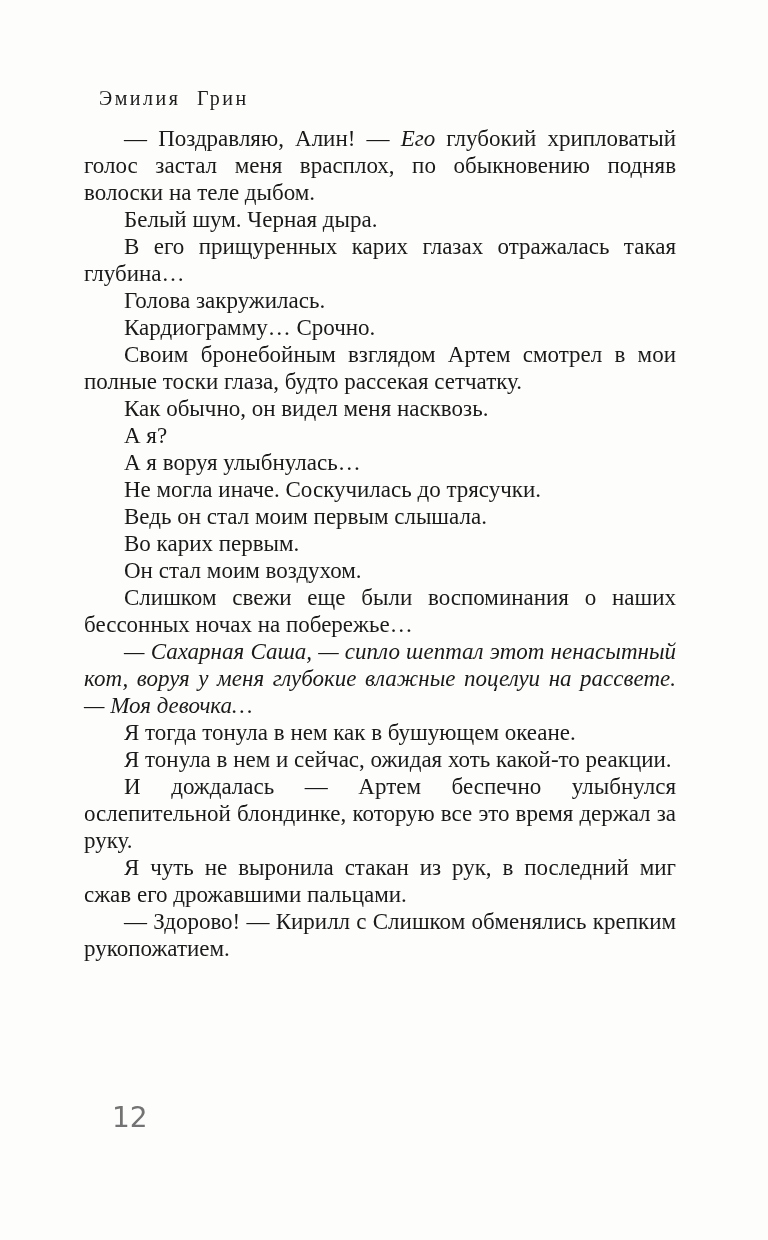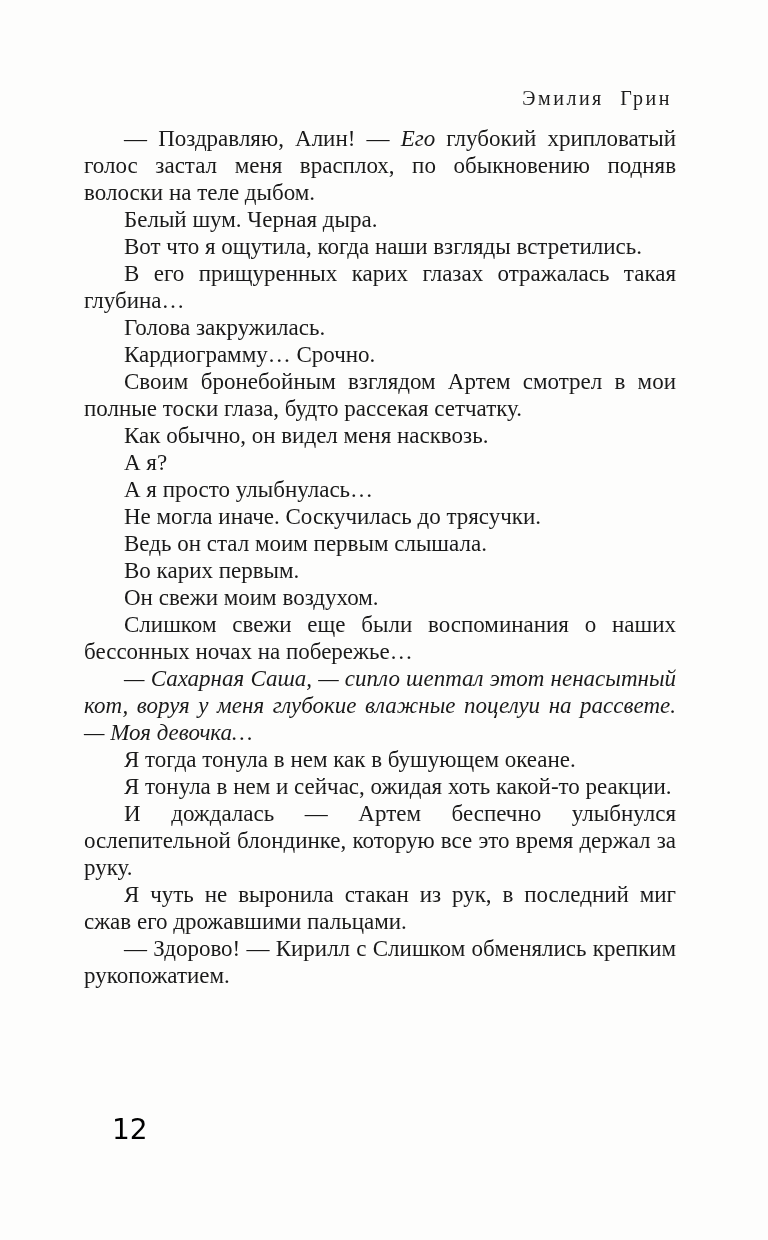--- a/index.html
+++ b/index.html
@@ -10,23 +10,23 @@
   }
   body {
     position: relative;
     background: #fdfdfc;
     color: #1a1a1a;
     font-family: "Liberation Serif", "DejaVu Serif", serif;
   }
   .running-header {
     position: absolute;
     top: 87px;
-    left: 80px;
+    left: 99px;
     width: 592px;
-    text-align: right;
+    text-align: left;
     font-size: 20px;
     letter-spacing: 2.5px;
     word-spacing: 9px;
     color: #1c1c1c;
     white-space: nowrap;
   }
   .body-text {
     position: absolute;
     top: 125px;
     left: 84px;
@@ -42,44 +42,42 @@
     color: #1a1a1a;
   }
   .para em { font-style: italic; }
   .page-number {
     position: absolute;
     left: 112px;
     top: 1102px;
     font-family: "DejaVu Sans", "Liberation Sans", sans-serif;
     font-size: 28px;
     line-height: 32px;
-    color: #000000;
-    margin-top: 12px;
+    color: #737373;
   }
 </style>
 </head>
 <body>
 
 <div class="running-header">Эмилия Грин</div>
 
 <div class="body-text">
     <p class="para"><span>— Поздравляю, Алин! — </span><em>Его</em><span> глубокий хрипловатый голос застал меня врасплох, по обыкновению подняв волоски на теле дыбом.</span></p>
     <p class="para"><span>Белый шум. Черная дыра.</span></p>
-    <p class="para"><span>Вот что я ощутила, когда наши взгляды встретились.</span></p>
     <p class="para"><span>В его прищуренных карих глазах отражалась такая глубина…</span></p>
     <p class="para"><span>Голова закружилась.</span></p>
     <p class="para"><span>Кардиограмму… Срочно.</span></p>
     <p class="para"><span>Своим бронебойным взглядом Артем смотрел в мои полные тоски глаза, будто рассекая сетчатку.</span></p>
     <p class="para"><span>Как обычно, он видел меня насквозь.</span></p>
     <p class="para"><span>А я?</span></p>
-    <p class="para"><span>А я просто улыбнулась…</span></p>
+    <p class="para"><span>А я воруя улыбнулась…</span></p>
     <p class="para"><span>Не могла иначе. Соскучилась до трясучки.</span></p>
     <p class="para"><span>Ведь он стал моим первым слышала.</span></p>
     <p class="para"><span>Во карих первым.</span></p>
-    <p class="para"><span>Он свежи моим воздухом.</span></p>
+    <p class="para"><span>Он стал моим воздухом.</span></p>
     <p class="para"><span>Слишком свежи еще были воспоминания о наших бессонных ночах на побережье…</span></p>
     <p class="para"><em>— Сахарная Саша, — сипло шептал этот ненасытный кот, воруя у меня глубокие влажные поцелуи на рассвете. — Моя девочка…</em></p>
     <p class="para"><span>Я тогда тонула в нем как в бушующем океане.</span></p>
     <p class="para"><span>Я тонула в нем и сейчас, ожидая хоть какой-то реакции.</span></p>
     <p class="para"><span>И дождалась — Артем беспечно улыбнулся ослепительной блондинке, которую все это время держал за руку.</span></p>
     <p class="para"><span>Я чуть не выронила стакан из рук, в последний миг сжав его дрожавшими пальцами.</span></p>
     <p class="para"><span>— Здорово! — Кирилл с Слишком обменялись крепким рукопожатием.</span></p>
   </div>
 
 <div class="page-number">12</div>

